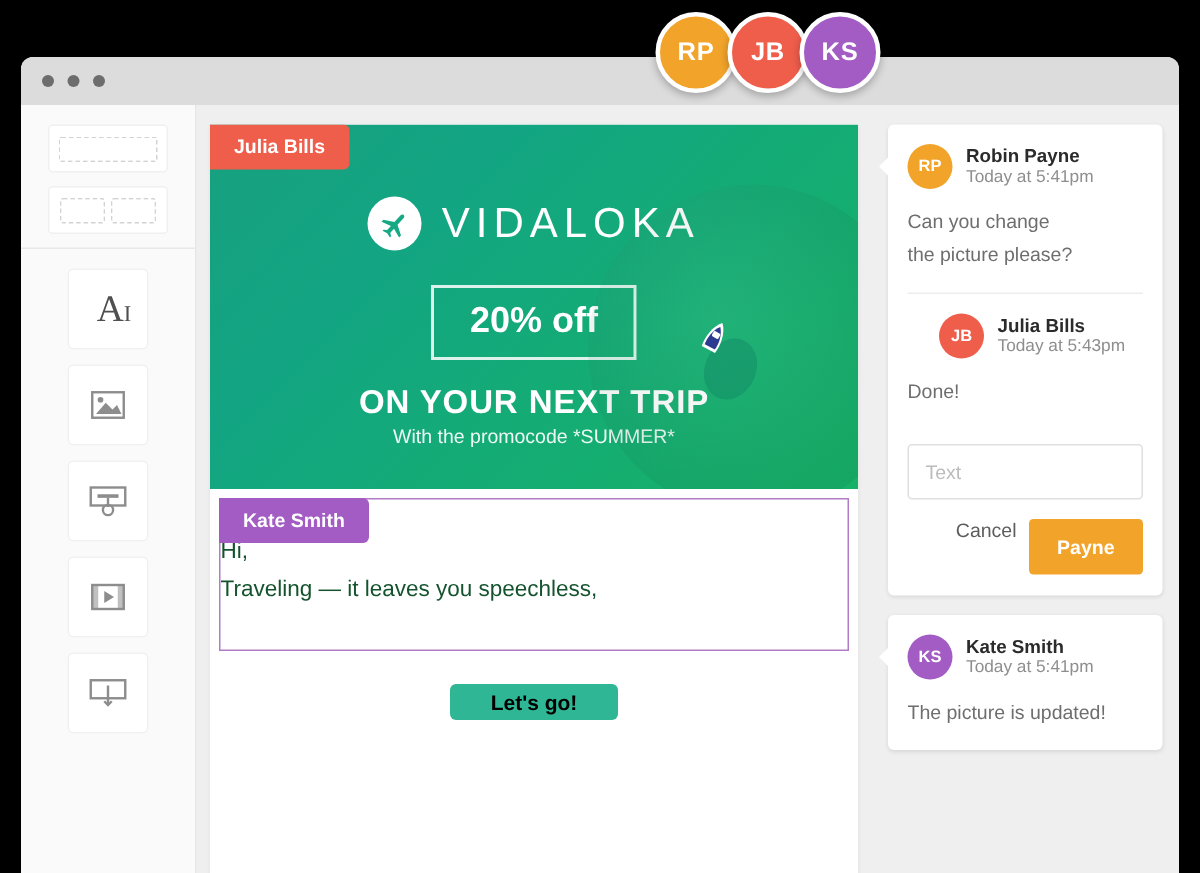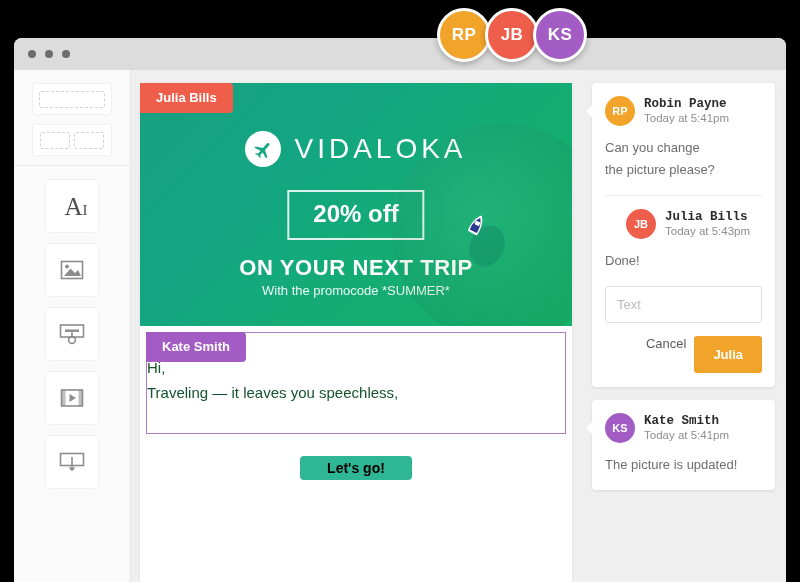--- a/index.html
+++ b/index.html
@@ -302,34 +302,34 @@
     border-radius: 50%;
     color: #fff;
     font-size: 11px;
     font-weight: bold;
     display: flex;
     align-items: center;
     justify-content: center;
     flex: 0 0 30px;
   }
   .c-meta { padding-left: 9px; padding-top: 1px; }
-  .c-name { font-size: 12.5px; font-weight: bold; color: #2b2b2b; font-family: Liberation Mono, monospace; }
+  .c-name { font-size: 12.5px; font-weight: bold; color: #2b2b2b; }
   .c-time { font-size: 11.5px; color: #8e8e8e; margin-top: 1px; }
   .c-text {
     font-size: 13px;
     color: #6e6e6e;
     line-height: 22px;
     margin-top: 11px;
   }
   .c-div { height: 1px; background: #ededed; margin: 14px 0 0 0; }
 
   .reply-input {
     width: 100%;
     box-sizing: border-box;
-    margin-top: 14px;
+    margin-top: 24px;
     padding: 10px 11px;
     border: 1px solid #dfdfdf;
     border-radius: 3px;
     font-size: 13px;
     color: #6e6e6e;
     font-family: "Liberation Sans", sans-serif;
     outline: none;
   }
   .reply-input::placeholder { color: #bcbcbc; }
   .reply-actions {
@@ -515,21 +515,21 @@
           </div>
         </div>
         <div class="c-text">
           <div>Done!</div>
         </div>
 
         <input class="reply-input" type="text" placeholder="Text" style="">
 
         <div class="reply-actions">
           <button class="link-btn">Cancel</button>
-          <button class="submit-btn" style="background: rgb(242, 164, 42);">Julia</button>
+          <button class="submit-btn" style="background: rgb(242, 164, 42);">Payne</button>
         </div>
       </div>
 
       <div class="card">
         <div class="c-head">
           <div class="c-av" style="background: rgb(162, 92, 196);">
             <span>KS</span>
           </div>
           <div class="c-meta">
             <div class="c-name">Kate Smith</div>

